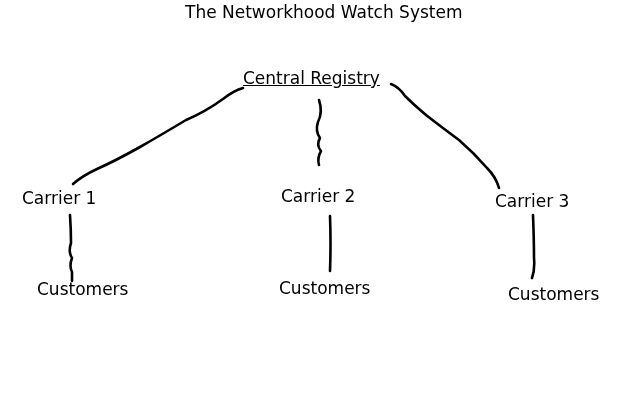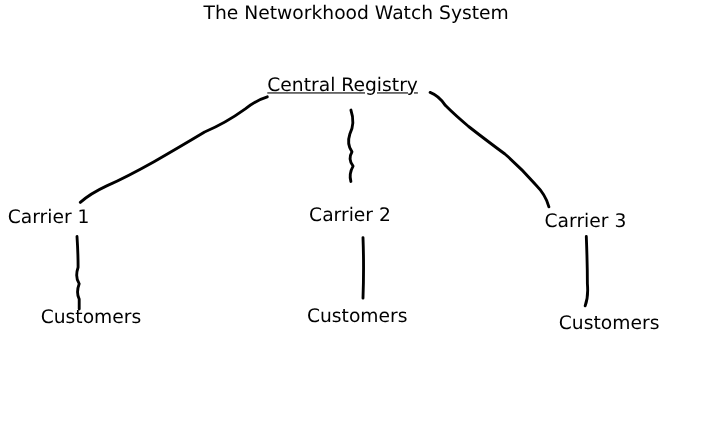--- a/index.html
+++ b/index.html
@@ -27,21 +27,21 @@
   }
   #edges path {
     fill: none;
     stroke: #000000;
     stroke-width: 2.6;
     stroke-linecap: round;
     stroke-linejoin: round;
   }
   .title { left: 185px; top: 2px; }
   .root-label { left: 243px; top: 68px; text-decoration: underline; }
-  .carrier1 { left: 7px;  top: 188px; }
+  .carrier1 { left: 22px;  top: 188px; }
   .carrier2 { left: 281px; top: 186px; }
   .carrier3 { left: 495px; top: 191px; }
   .cust1 { left: 37px;  top: 279px; }
   .cust2 { left: 279px; top: 278px; }
   .cust3 { left: 508px; top: 284px; }
 </style>
 </head>
 <body>
 
 <div id="canvas">

